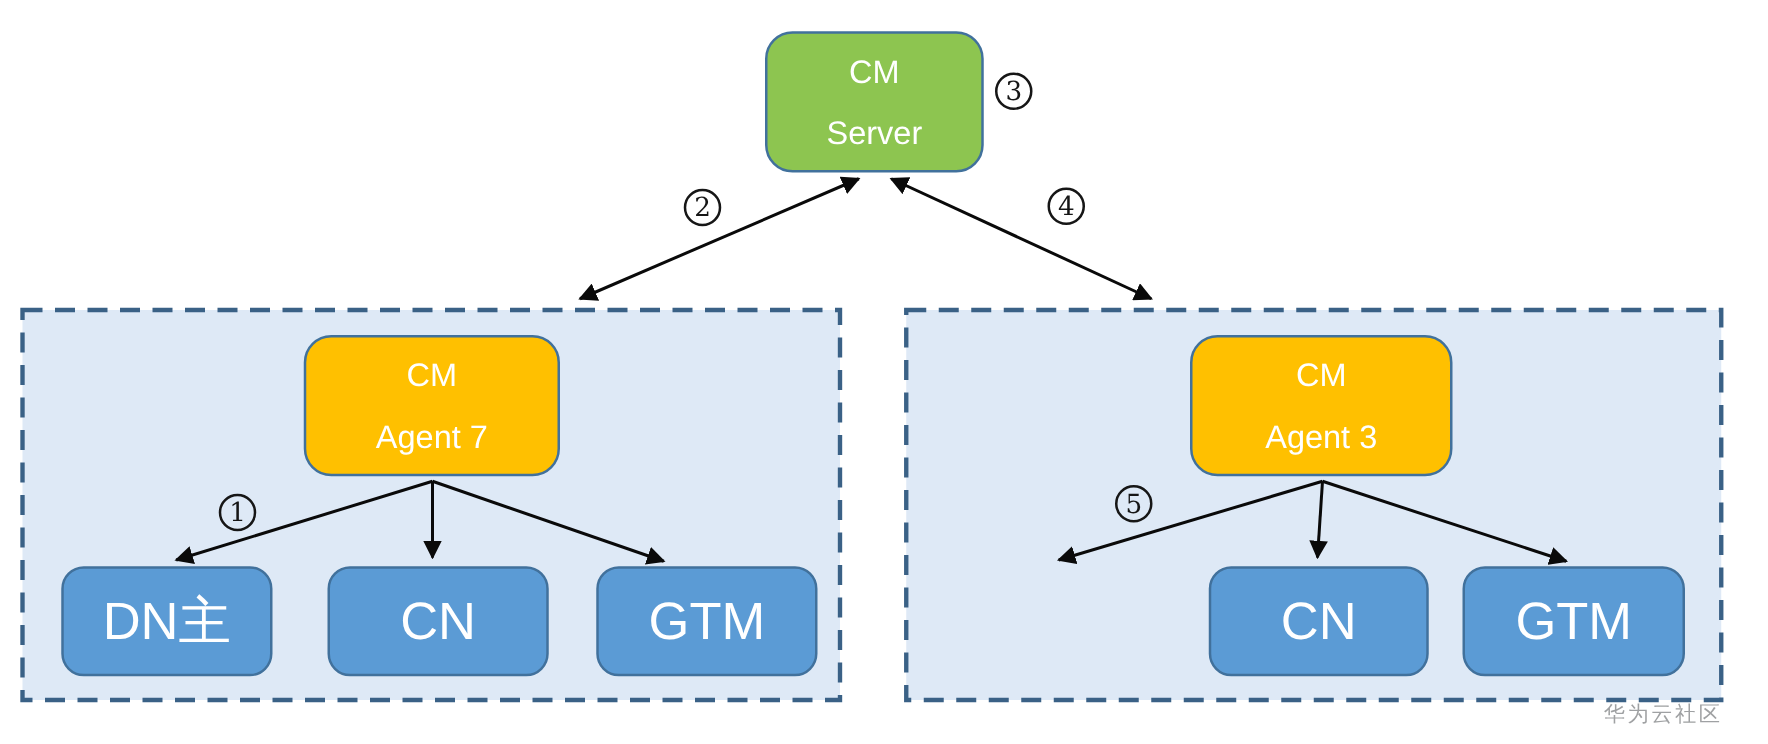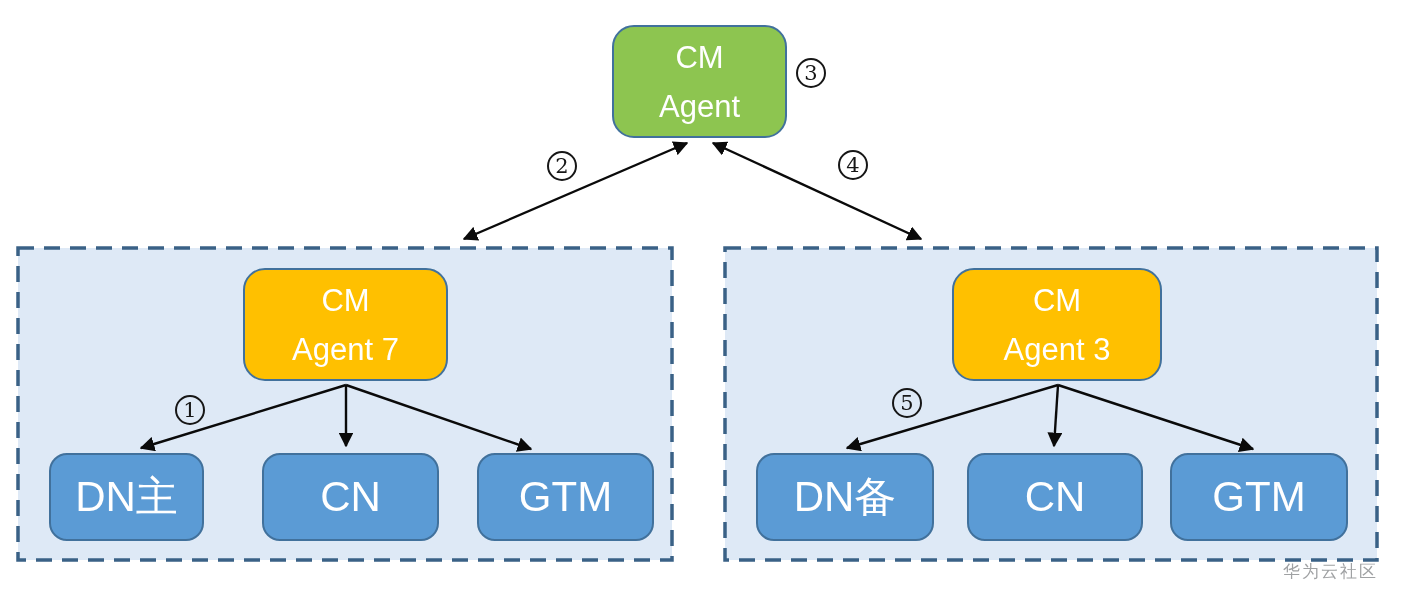--- a/index.html
+++ b/index.html
@@ -6,21 +6,21 @@
   .canvas{
     position:relative;width:1414px;height:595px;background:#ffffff;
     overflow:hidden;font-family:"Liberation Sans","DejaVu Sans",sans-serif;
   }
   .canvas svg{position:absolute;left:0;top:0;}
   .box{
     position:absolute;box-sizing:border-box;border:2.5px solid #41719C;
     display:flex;flex-direction:column;align-items:center;justify-content:center;
     color:#ffffff;text-align:center;
   }
-  .big{border-radius:22px;font-size:31px;line-height:49px;}
+  .big{border-radius:22px;font-size:26px;line-height:49px;}
   .server{background:#8DC550;}
   .agent{background:#FFC000;}
   .node{
     background:#5B9BD5;border-radius:18px;font-size:42px;line-height:46px;
   }
   .step{
     position:absolute;width:30px;height:30px;box-sizing:border-box;
     border:2px solid #161616;border-radius:50%;
     display:flex;align-items:center;justify-content:center;
     font-family:"DejaVu Serif","Liberation Serif",serif;
@@ -56,46 +56,43 @@
     <line x1="346" y1="385" x2="346" y2="446" stroke="#0A0A0A" stroke-width="2.4" marker-end="url(#ah-e)"></line>
     <line x1="346" y1="385" x2="531" y2="449" stroke="#0A0A0A" stroke-width="2.4" marker-end="url(#ah-e)"></line>
 
     <line x1="1058" y1="385" x2="847" y2="448" stroke="#0A0A0A" stroke-width="2.4" marker-end="url(#ah-e)"></line>
     <line x1="1058" y1="385" x2="1054" y2="446" stroke="#0A0A0A" stroke-width="2.4" marker-end="url(#ah-e)"></line>
     <line x1="1058" y1="385" x2="1253" y2="449" stroke="#0A0A0A" stroke-width="2.4" marker-end="url(#ah-e)"></line>
   </svg>
 
   <div class="box big server" style="left:612px;top:25px;width:175px;height:113px;">
     <span>CM</span>
-    <span>Agent</span>
+    <span>Server</span>
   </div>
 
   <div class="box big agent" style="left:243px;top:268px;width:205px;height:113px;">
     <span>CM</span>
     <span>Agent 7</span>
   </div>
 
   <div class="box big agent" style="left:952px;top:268px;width:210px;height:113px;">
     <span>CM</span>
     <span>Agent 3</span>
   </div>
 
-  <div class="box node" style="left:49px;top:453px;width:155px;height:88px;">
+  <div class="box node" style="left:49px;top:453px;width:169px;height:88px;">
     <span>DN主</span>
   </div>
   <div class="box node" style="left:262px;top:453px;width:177px;height:88px;">
     <span>CN</span>
   </div>
   <div class="box node" style="left:477px;top:453px;width:177px;height:88px;">
     <span>GTM</span>
   </div>
 
-  <div class="box node" style="left:756px;top:453px;width:178px;height:88px;">
-    <span>DN备</span>
-  </div>
   <div class="box node" style="left:967px;top:453px;width:176px;height:88px;">
     <span>CN</span>
   </div>
   <div class="box node" style="left:1170px;top:453px;width:178px;height:88px;">
     <span>GTM</span>
   </div>
 
   <div class="step" style="left:175px;top:395px;">1</div>
   <div class="step" style="left:547px;top:151px;">2</div>
   <div class="step" style="left:796px;top:58px;">3</div>

